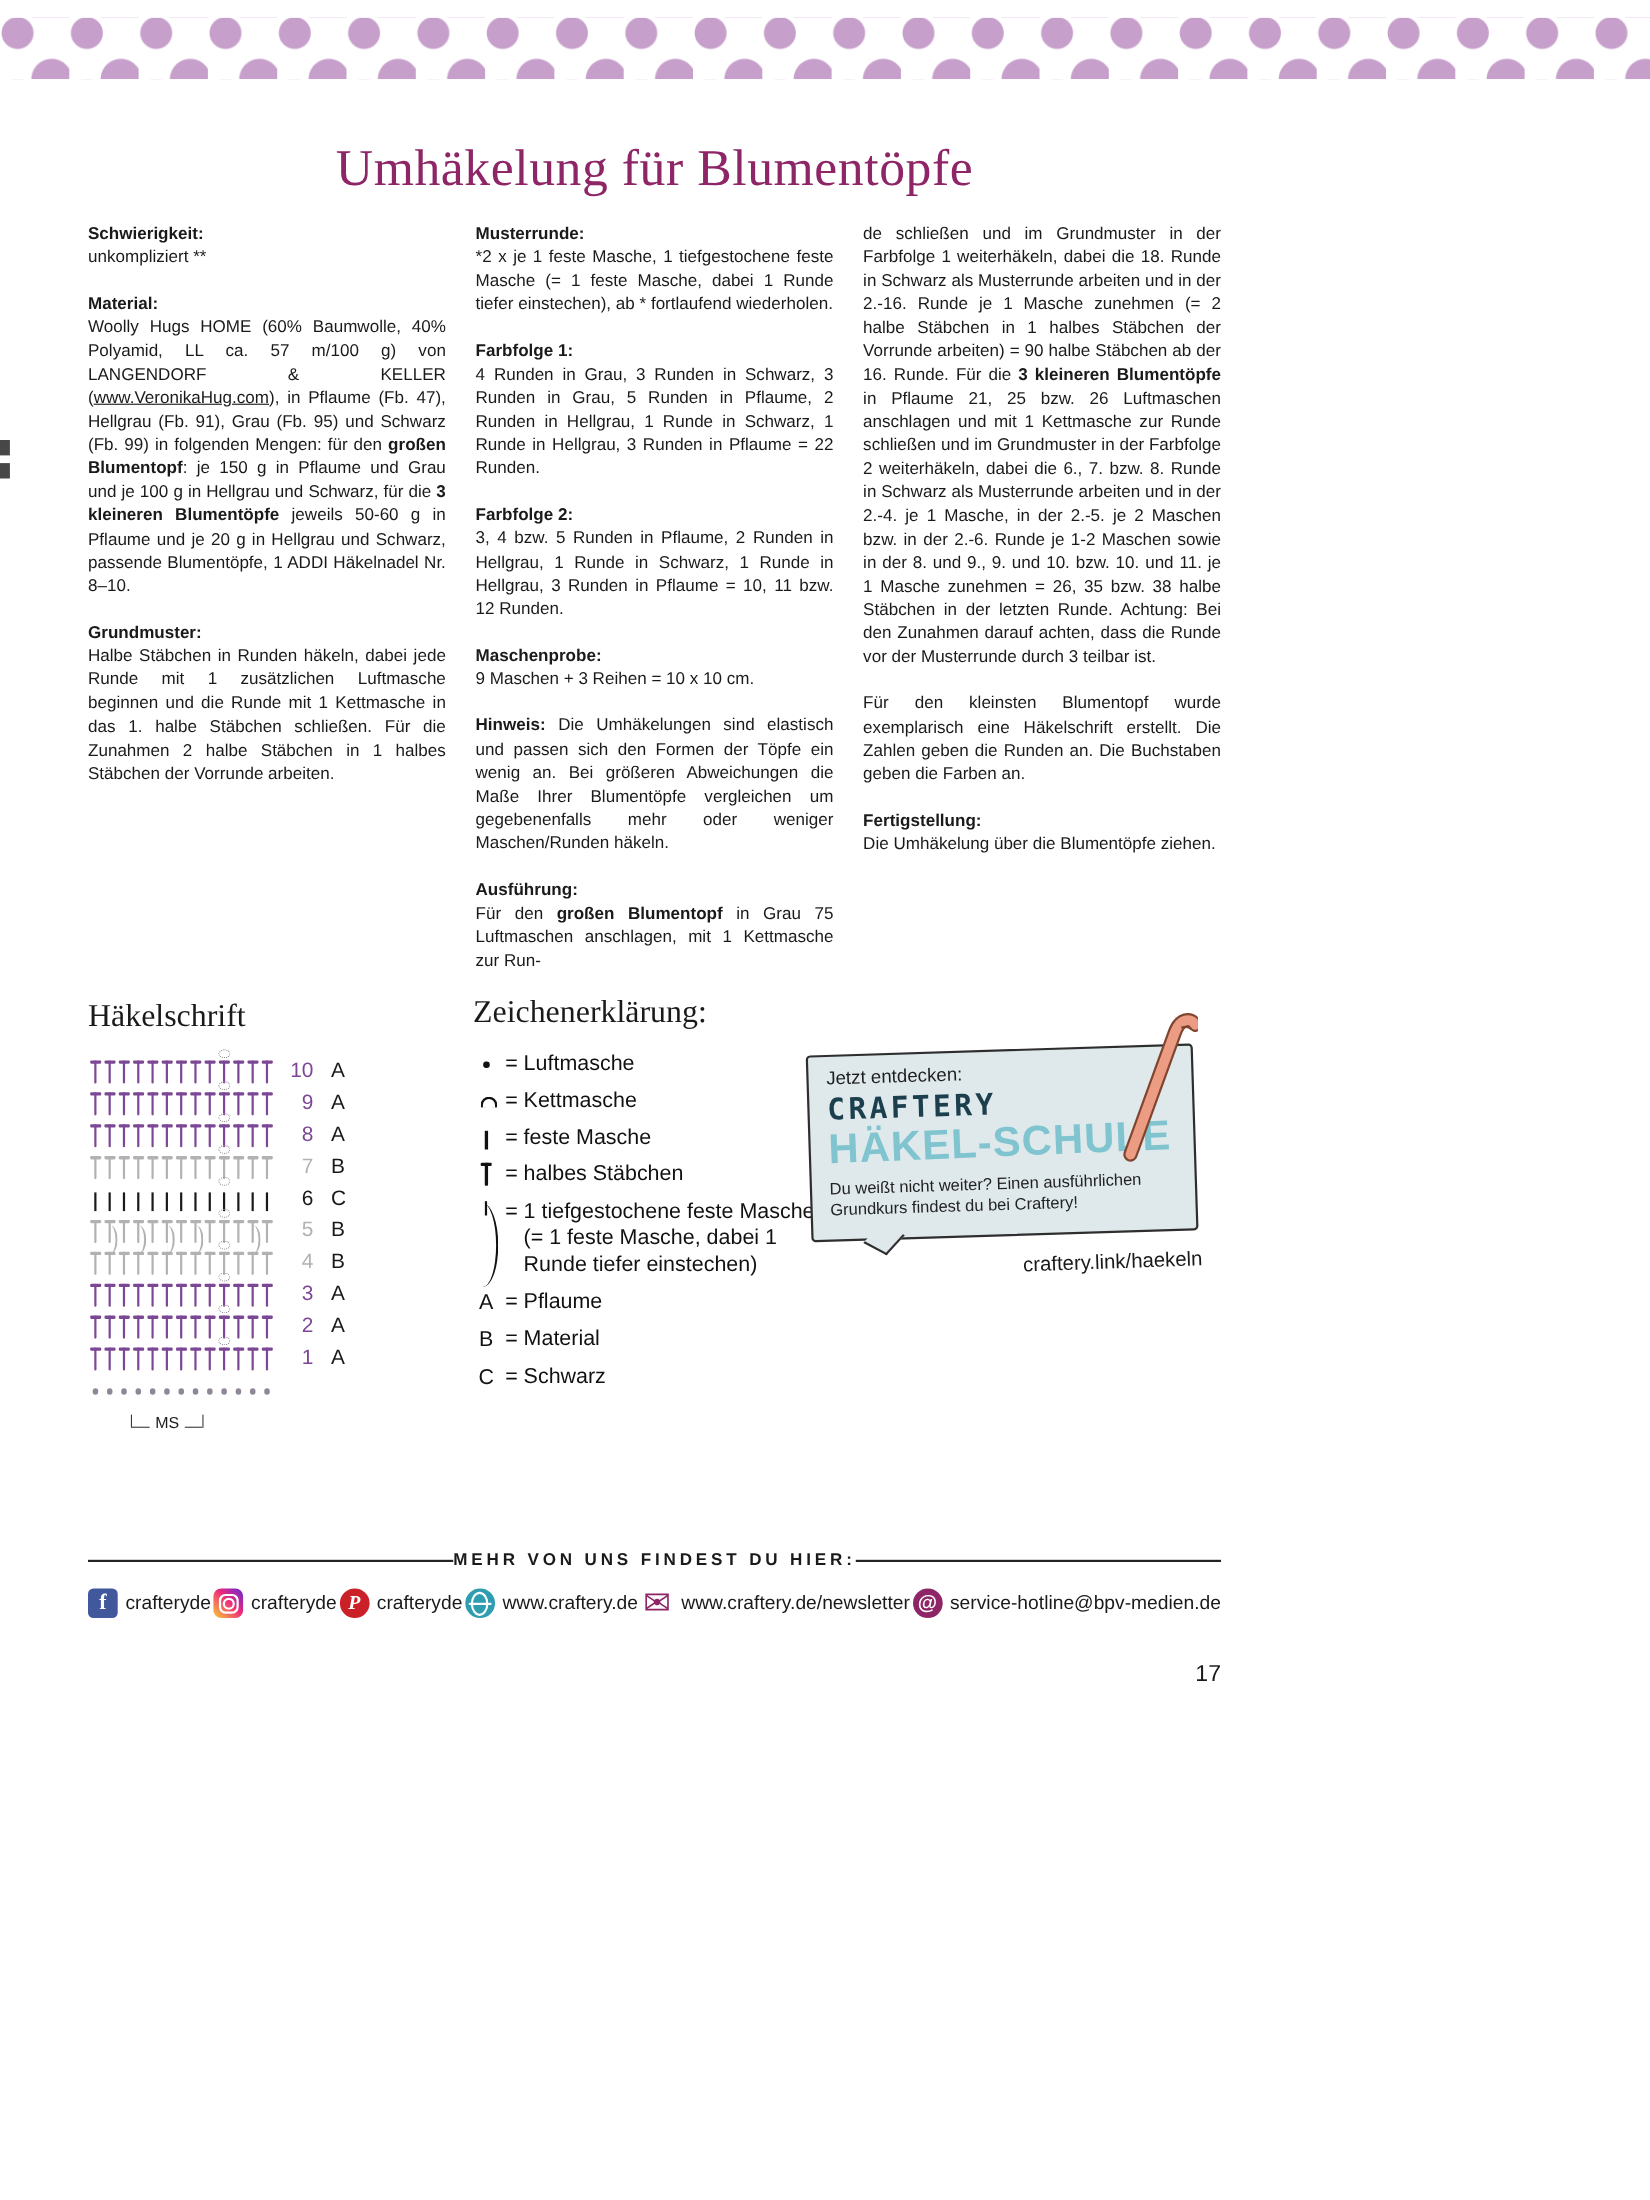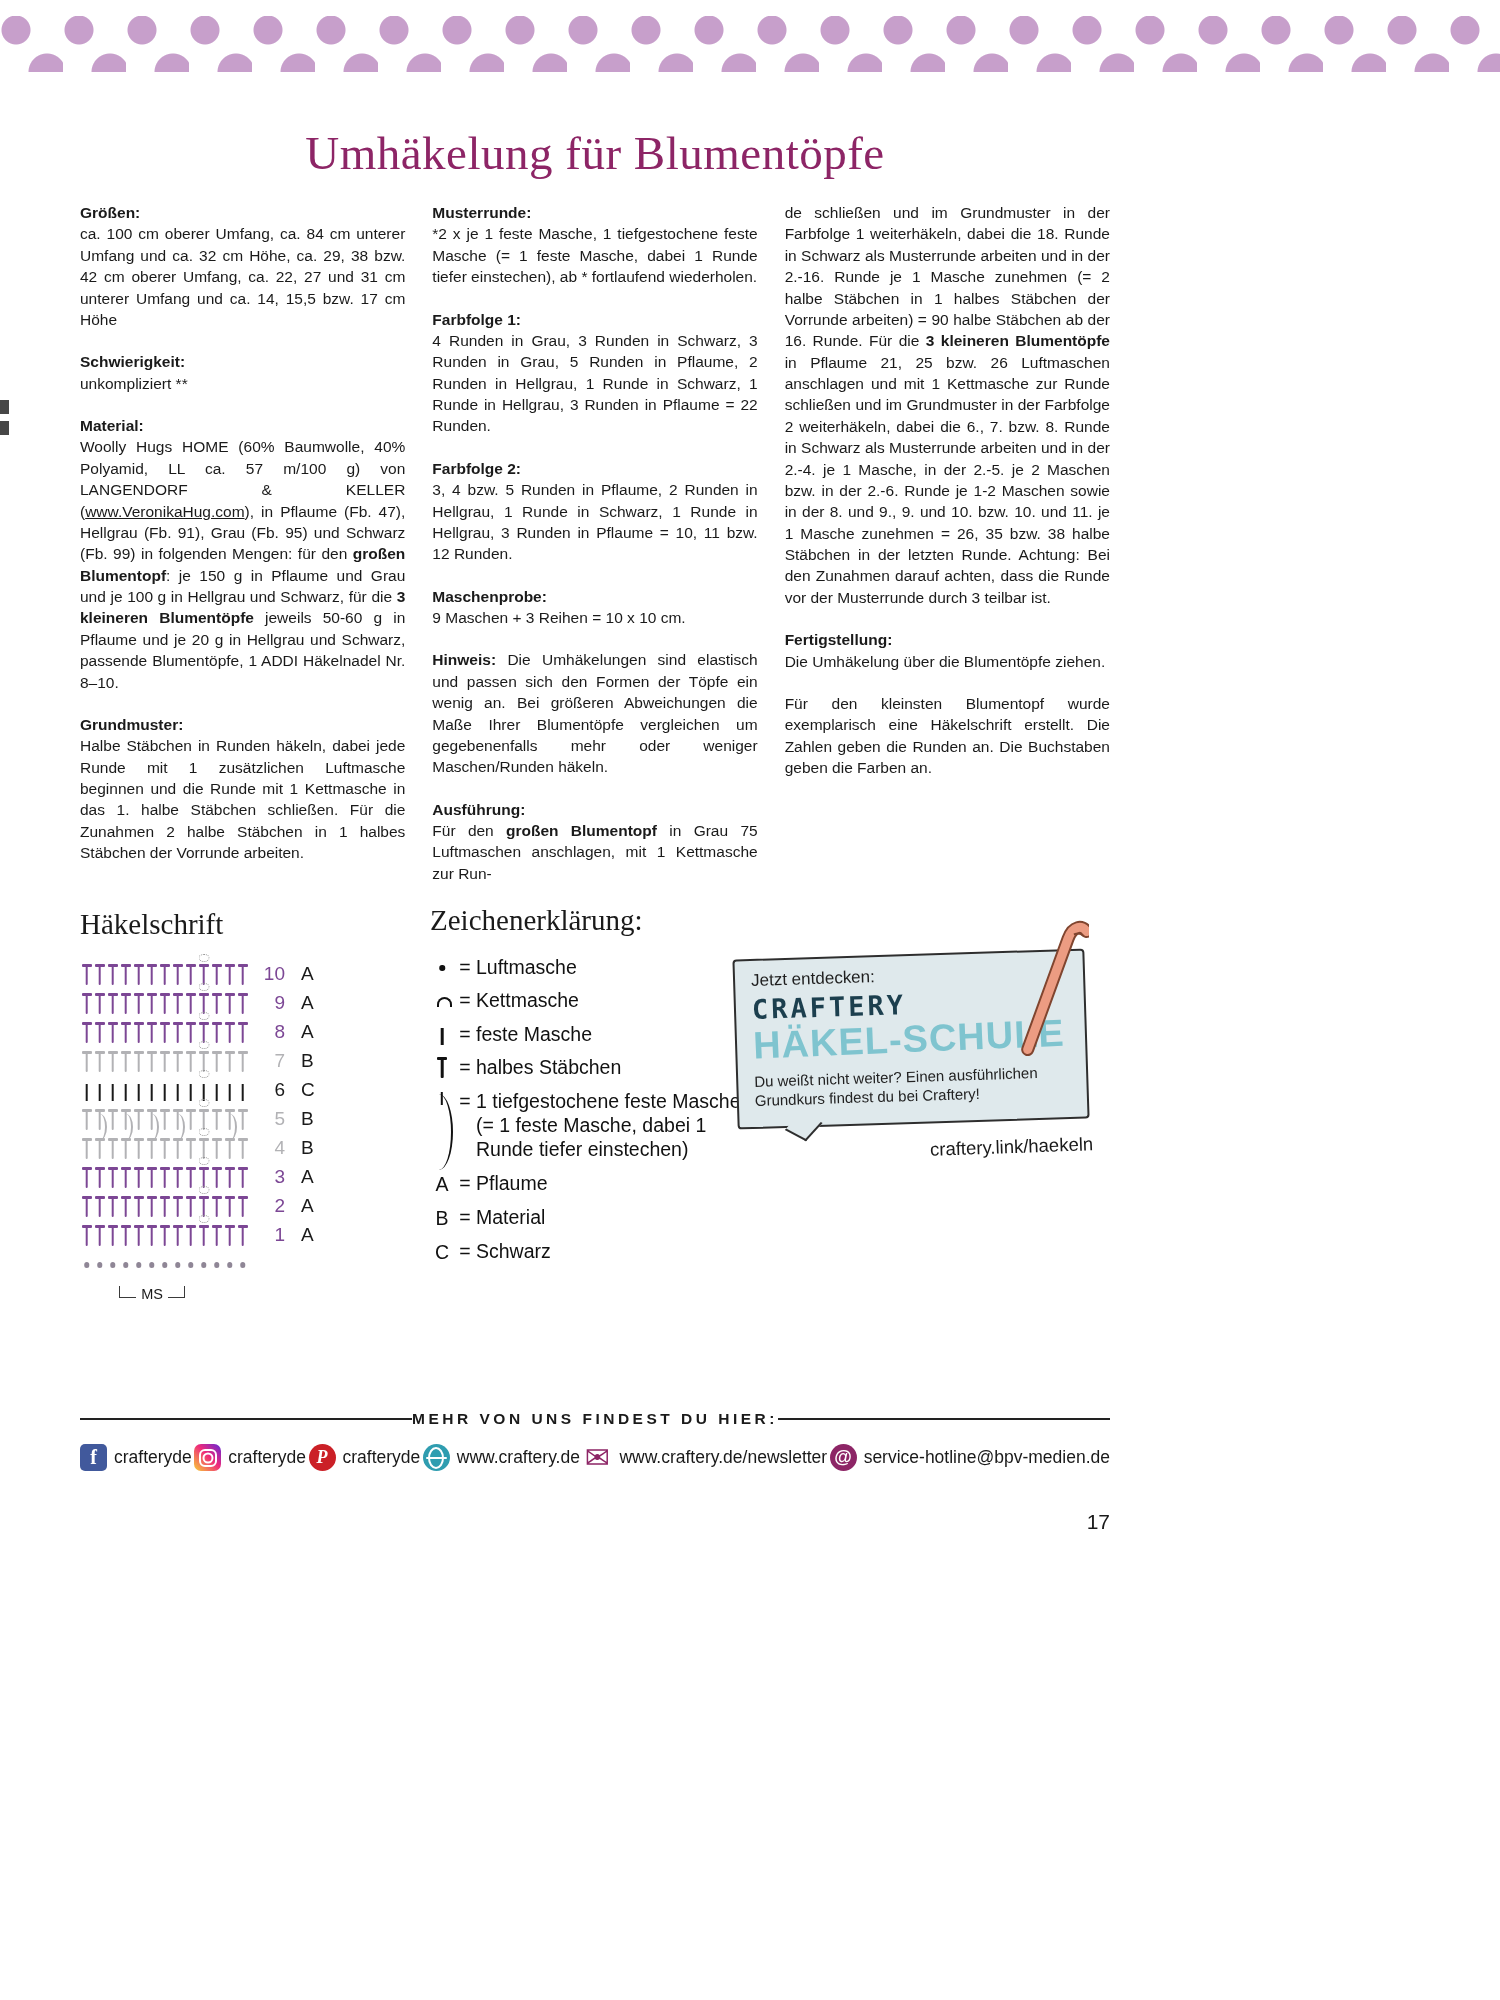--- a/index.html
+++ b/index.html
@@ -104,24 +104,20 @@
 <div class="page">
   <div class="dots-border"></div>
   <div class="crop-mark m1"></div>
   <div class="crop-mark m2"></div>
 
   <h1 class="title">Umhäkelung für Blumentöpfe</h1>
 
   <div class="columns" id="cols">
       <div class="col">
         <div class="block">
-          <div class="bh">Größen:</div>
-          <p class="bp"><span>ca. 100 cm oberer Umfang, ca. 84 cm unterer Umfang und ca. 32 cm Höhe, ca. 29, 38 bzw. 42 cm oberer Umfang, ca. 22, 27 und 31 cm unterer Umfang und ca. 14, 15,5 bzw. 17 cm Höhe</span></p>
-        </div>
-        <div class="block">
           <div class="bh">Schwierigkeit:</div>
           <p class="bp"><span>unkompliziert **</span></p>
         </div>
         <div class="block">
           <div class="bh">Material:</div>
           <p class="bp"><span>Woolly Hugs HOME (60% Baumwolle, 40% Polyamid, LL ca. 57 m/100 g) von LANGENDORF &amp; KELLER (</span><span class="link">www.VeronikaHug.com</span><span>), in Pflaume (Fb. 47), Hellgrau (Fb. 91), Grau (Fb. 95) und Schwarz (Fb. 99) in folgenden Mengen: für den </span><b>großen Blumentopf</b><span>: je 150 g in Pflaume und Grau und je 100 g in Hellgrau und Schwarz, für die </span><b>3 kleineren Blumentöpfe</b><span> jeweils 50-60 g in Pflaume und je 20 g in Hellgrau und Schwarz, passende Blumentöpfe, 1 ADDI Häkelnadel Nr. 8–10.</span></p>
         </div>
         <div class="block">
           <div class="bh">Grundmuster:</div>
           <p class="bp"><span>Halbe Stäbchen in Runden häkeln, dabei jede Runde mit 1 zusätzlichen Luftmasche beginnen und die Runde mit 1 Kettmasche in das 1. halbe Stäbchen schließen. Für die Zunahmen 2 halbe Stäbchen in 1 halbes Stäbchen der Vorrunde arbeiten.</span></p>
@@ -150,25 +146,25 @@
         <div class="block">
           <div class="bh">Ausführung:</div>
           <p class="bp"><span>Für den </span><b>großen Blumentopf</b><span> in Grau 75 Luftmaschen anschlagen, mit 1 Kettmasche zur Run-</span></p>
         </div>
       </div>
       <div class="col">
         <div class="block">
           <p class="bp"><span>de schließen und im Grundmuster in der Farbfolge 1 weiterhäkeln, dabei die 18. Runde in Schwarz als Musterrunde arbeiten und in der 2.-16. Runde je 1 Masche zunehmen (= 2 halbe Stäbchen in 1 halbes Stäbchen der Vorrunde arbeiten) = 90 halbe Stäbchen ab der 16. Runde. Für die </span><b>3 kleineren Blumentöpfe</b><span> in Pflaume 21, 25 bzw. 26 Luftmaschen anschlagen und mit 1 Kettmasche zur Runde schließen und im Grundmuster in der Farbfolge 2 weiterhäkeln, dabei die 6., 7. bzw. 8. Runde in Schwarz als Musterrunde arbeiten und in der 2.-4. je 1 Masche, in der 2.-5. je 2 Maschen bzw. in der 2.-6. Runde je 1-2 Maschen sowie in der 8. und 9., 9. und 10. bzw. 10. und 11. je 1 Masche zunehmen = 26, 35 bzw. 38 halbe Stäbchen in der letzten Runde. Achtung: Bei den Zunahmen darauf achten, dass die Runde vor der Musterrunde durch 3 teilbar ist.</span></p>
         </div>
         <div class="block">
+          <p class="bp"><span>Für den kleinsten Blumentopf wurde exemplarisch eine Häkelschrift erstellt. Die Zahlen geben die Runden an. Die Buchstaben geben die Farben an.</span></p>
+        </div>
+        <div class="block">
           <div class="bh">Fertigstellung:</div>
           <p class="bp"><span>Die Umhäkelung über die Blumentöpfe ziehen.</span></p>
-        </div>
-        <div class="block">
-          <p class="bp"><span>Für den kleinsten Blumentopf wurde exemplarisch eine Häkelschrift erstellt. Die Zahlen geben die Runden an. Die Buchstaben geben die Farben an.</span></p>
         </div>
       </div>
     </div>
 
   <section class="chart-section">
     <h2 class="script-heading">Häkelschrift</h2>
     <div class="chart" id="chart">
         <div class="chart-row">
           <span class="syms cA">
             <span class="sym st"></span>

